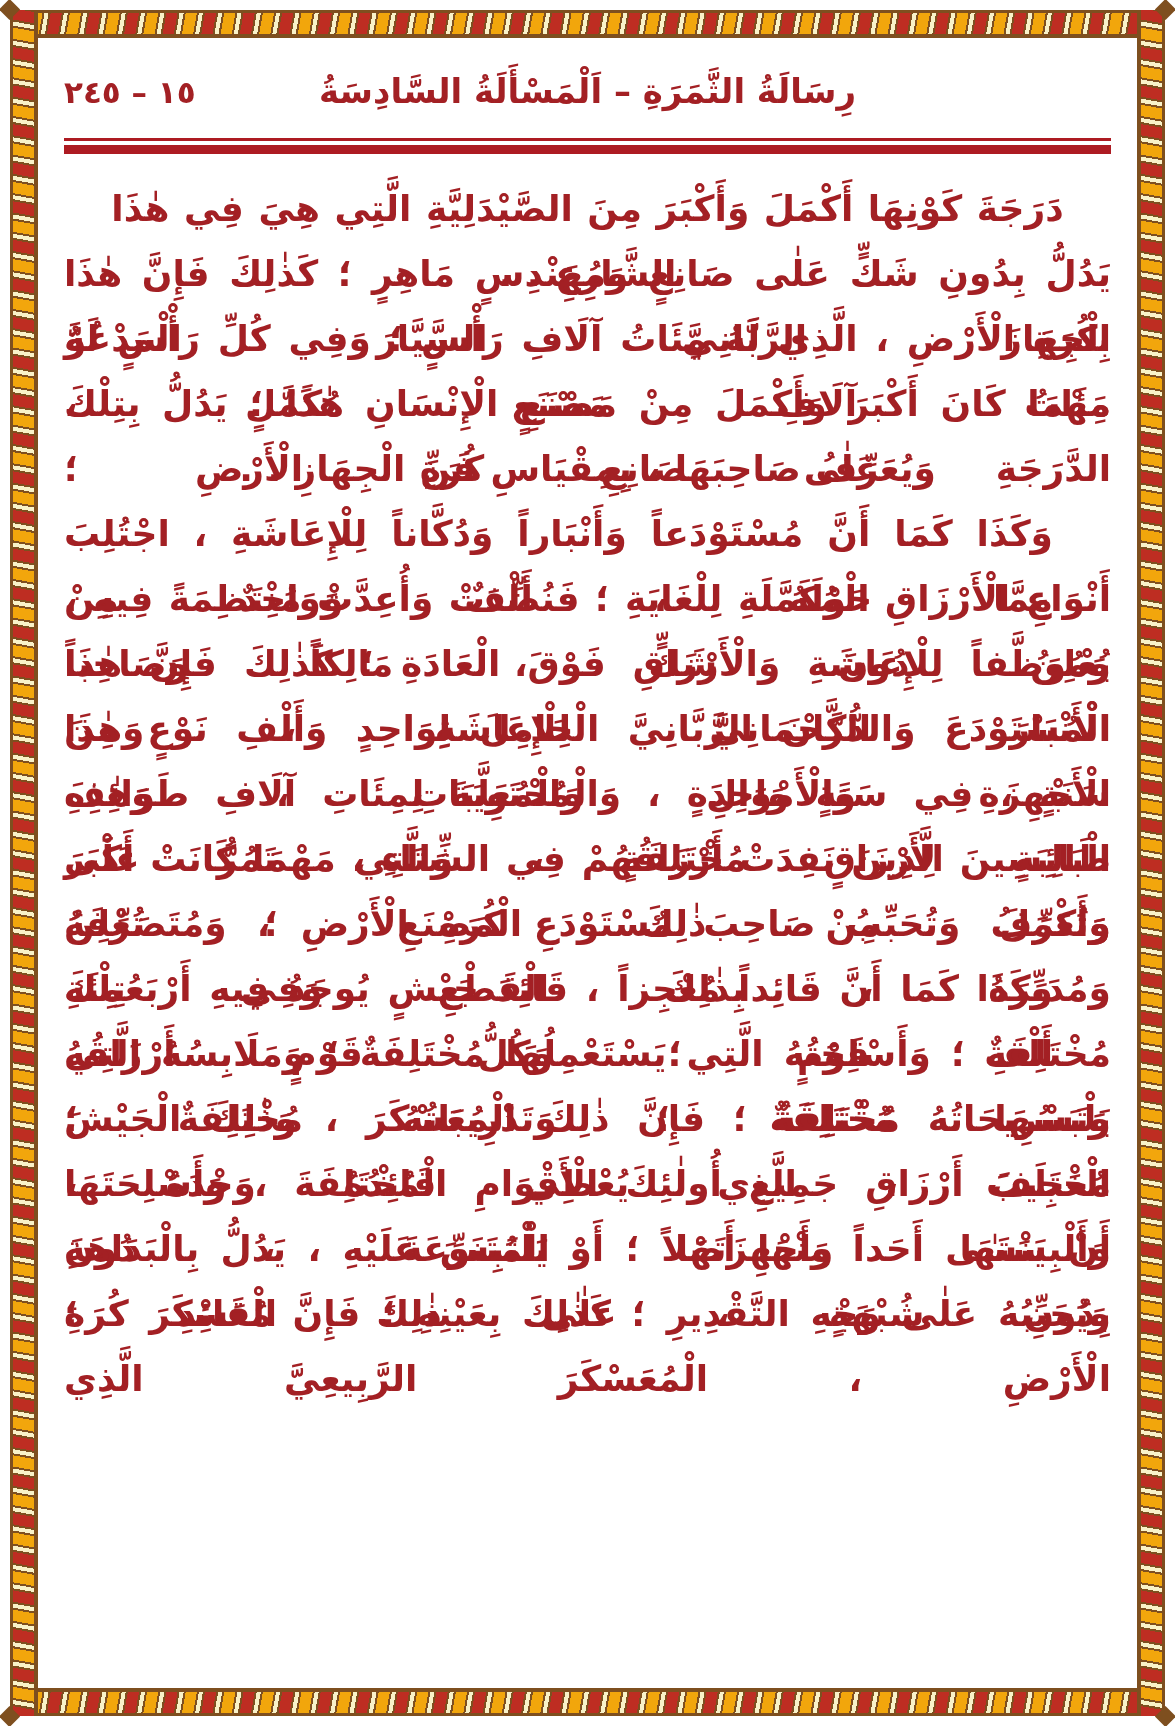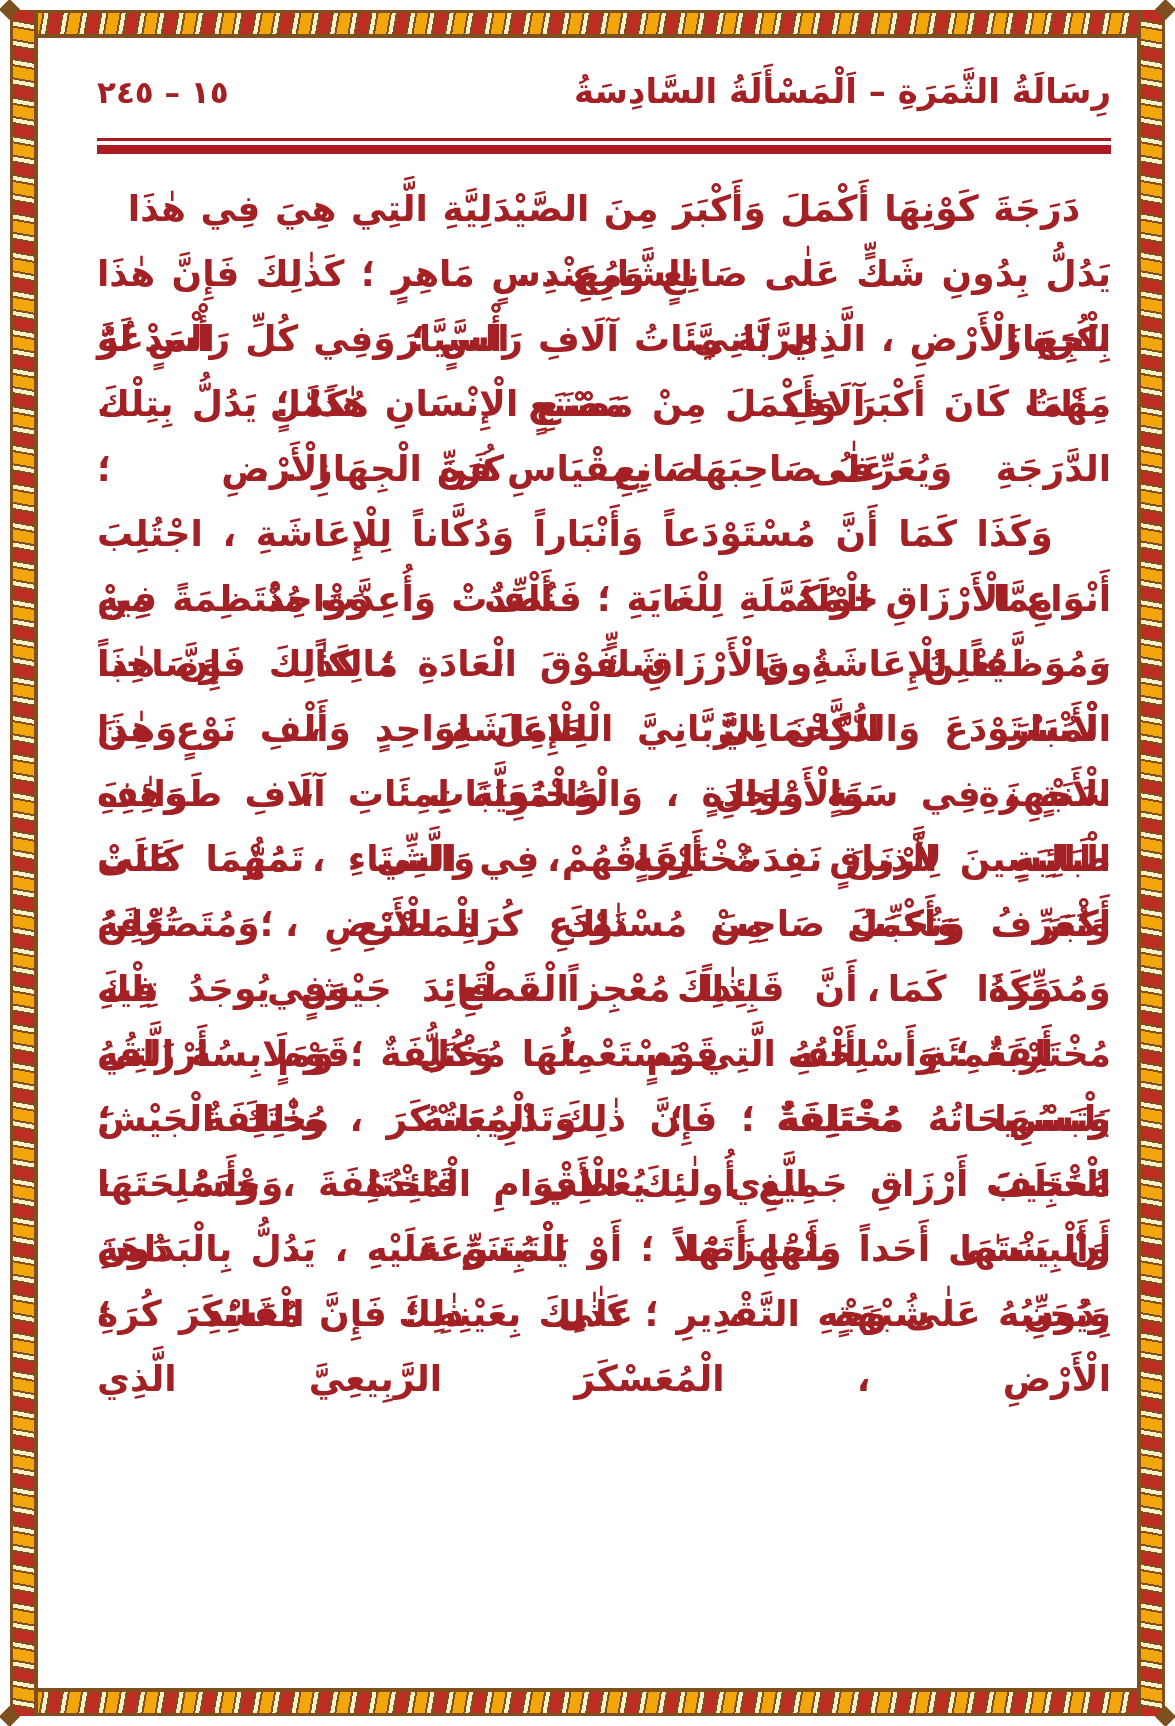--- a/index.html
+++ b/index.html
@@ -61,25 +61,24 @@
   .spike-tl{top:2px;left:2px;}
   .spike-tr{top:2px;right:2px;}
   .spike-bl{bottom:2px;left:2px;}
   .spike-br{bottom:2px;right:2px;}
 
   
   .content{
     position:absolute;
     top:38px;bottom:38px;left:64px;right:64px;
     direction:rtl;
-    margin-left:33px;
   }
   .header{position:relative;padding-top:30px;height:92px;}
   .title{
-    text-align:right;
+    text-align:center;
     font-size:34px;font-weight:bold;
     color:var(--text-red);
     line-height:46px;
     letter-spacing:0;
   }
   .page-number{
     position:absolute;left:0;top:36px;
     font-size:31px;font-weight:bold;
     color:var(--text-red);
     direction:rtl;

